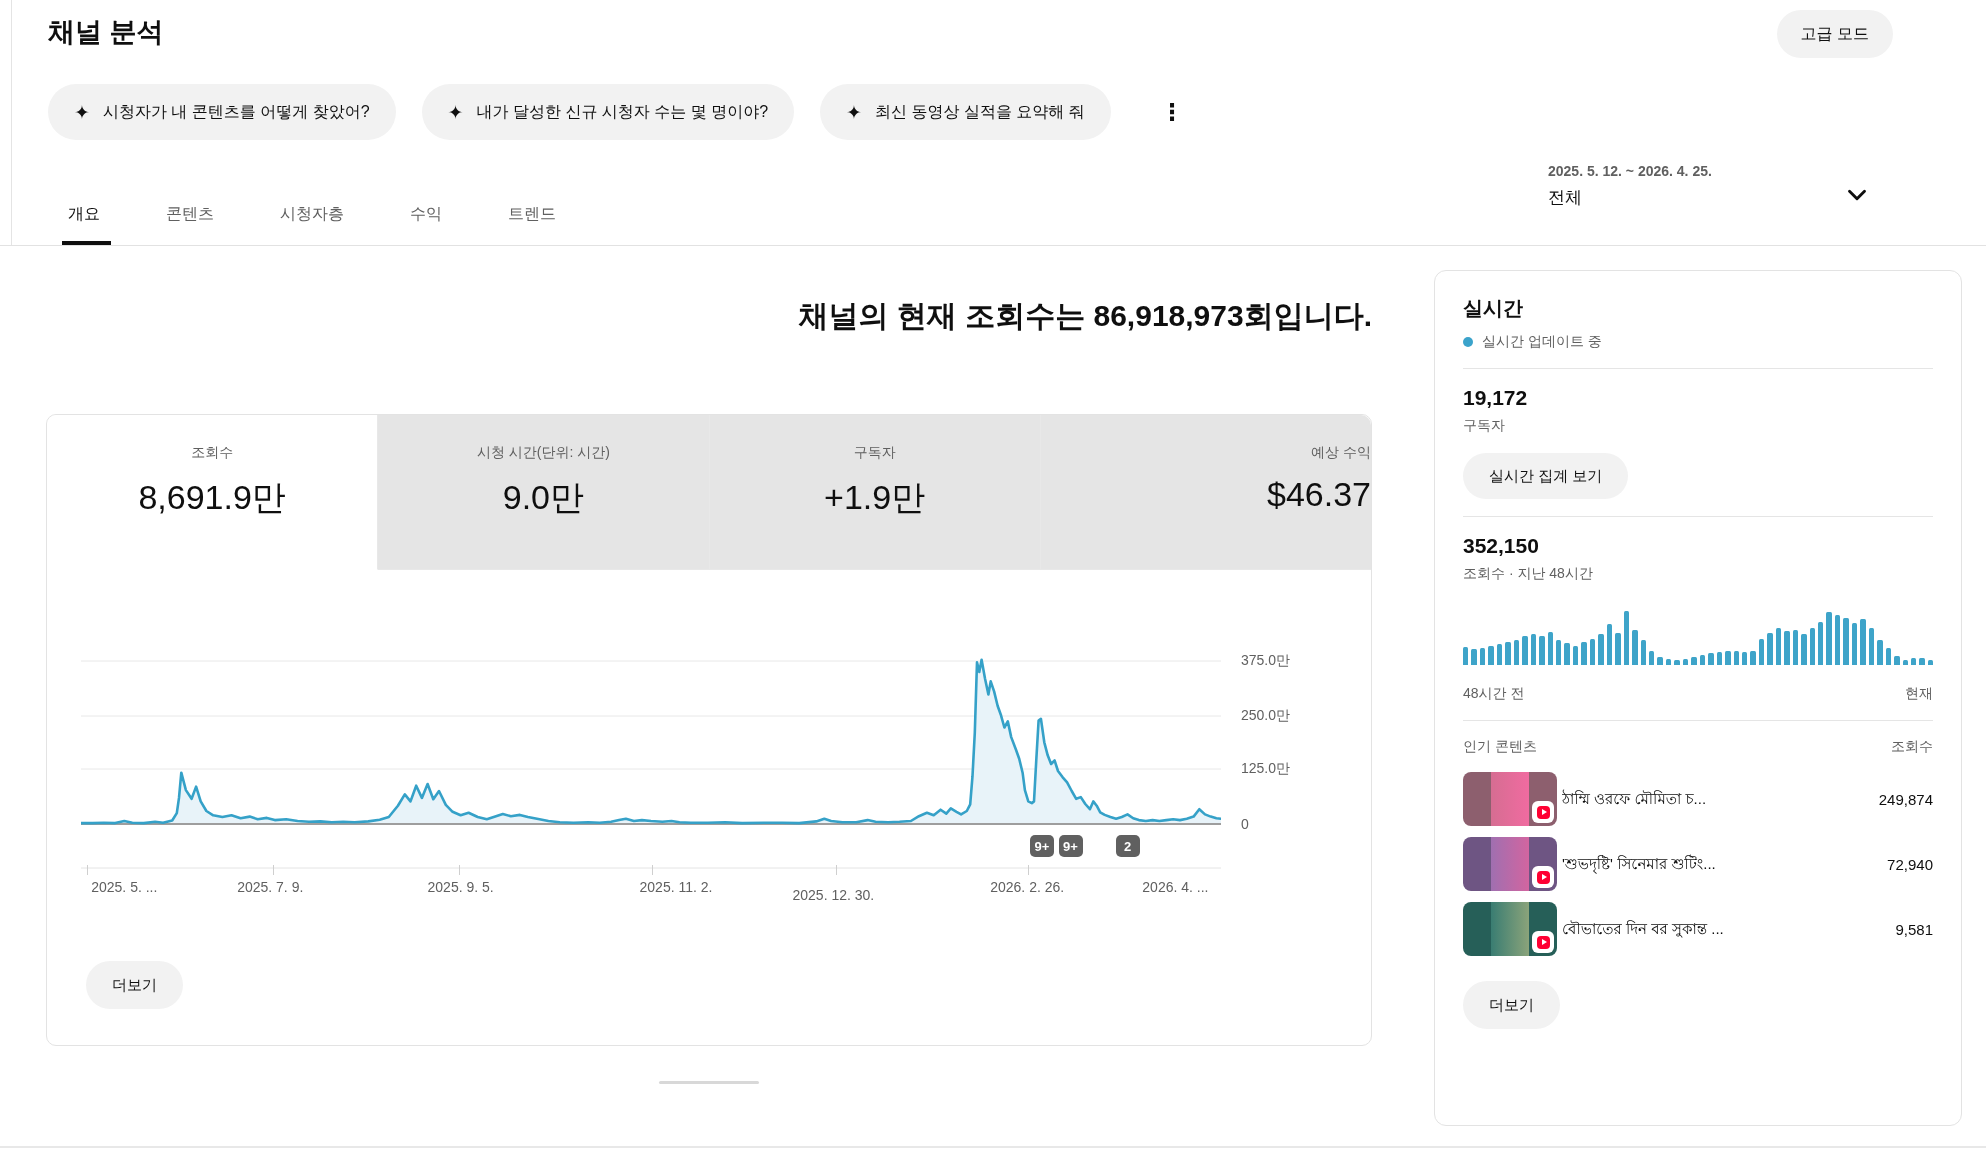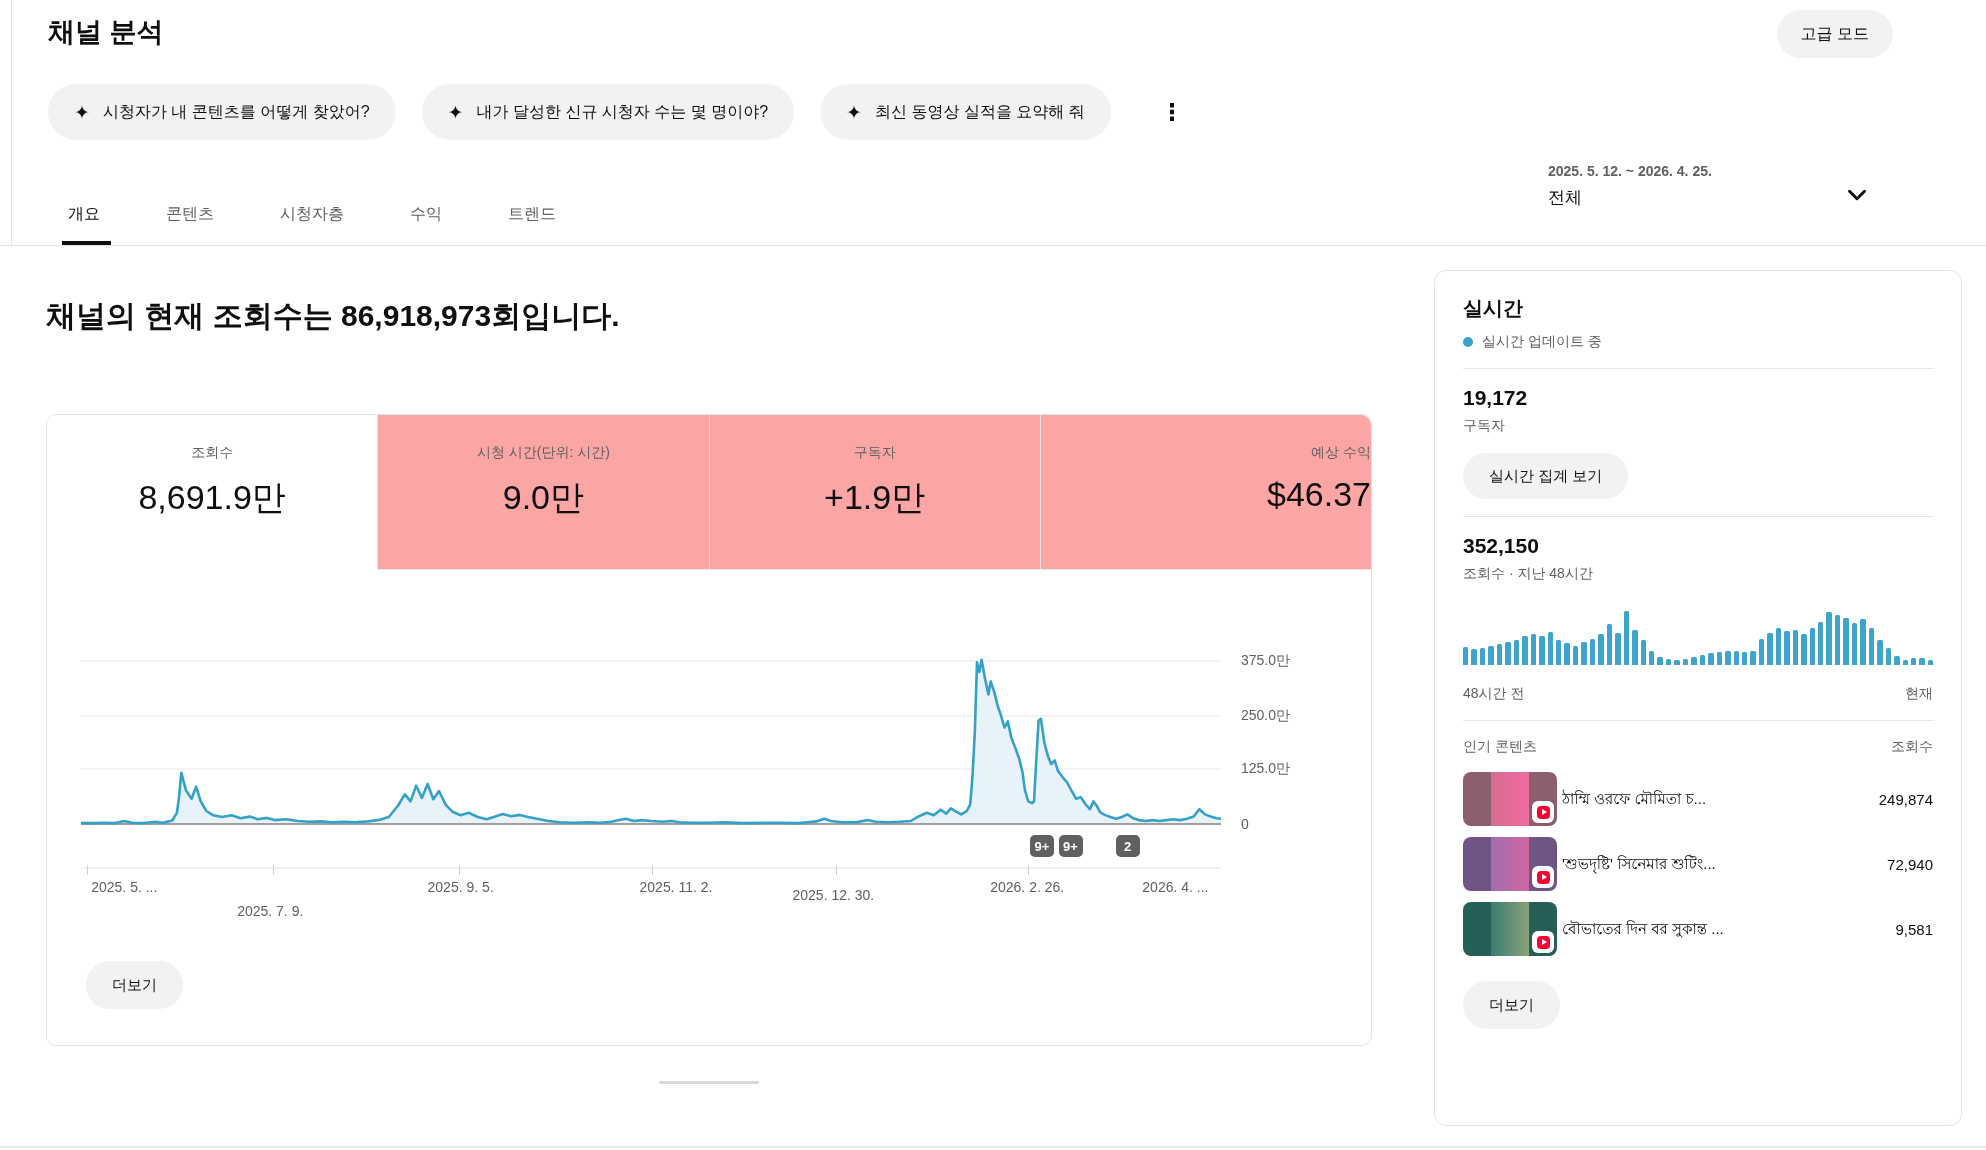--- a/index.html
+++ b/index.html
@@ -28,27 +28,27 @@
     font-weight:500; color:#606060; cursor:pointer; }
   .tab:first-child { padding-left:20px; }
   .tab.active { color:#0f0f0f; }
   .tab.active::after { content:""; position:absolute; left:14px; right:22px; bottom:0; height:4px; background:#0f0f0f; }
 
   .date-block { position:absolute; left:1548px; top:163px; width:360px; cursor:pointer; }
   .date-range { font-size:14px; font-weight:700; color:#606060; margin-bottom:7px; }
   .date-preset { font-size:17px; color:#0f0f0f; }
   .chevron { position:absolute; left:1842px; top:180px; width:30px; height:30px; cursor:pointer; }
 
-  .headline { position:absolute; left:46px; top:296px; width:1326px; text-align:left;
+  .headline { position:absolute; left:46px; top:296px; width:1326px; text-align:right;
     font-size:30px; font-weight:700; }
 
   .main-card { position:absolute; left:46px; top:414px; width:1326px; height:632px;
     background:#fff; border:1px solid #e3e3e3; border-radius:10px; }
   .metric-tabs { display:flex; height:155px; }
-  .metric-tab { flex:1; text-align:center; cursor:pointer; background:#fca5a5;
+  .metric-tab { flex:1; text-align:center; cursor:pointer; background:#e5e5e5;
     border-right:1px solid #e8e8e8; border-bottom:1px solid #e8e8e8; padding-top:29px; }
   .metric-tab:first-child { border-top-left-radius:10px; }
   .metric-tab:last-child { border-right:none; border-top-right-radius:10px;text-align:right; }
   .metric-tab.selected { background:#fff; border-bottom:1px solid transparent; }
   .metric-label { font-size:14px; color:#606060; }
   .metric-value { font-size:34px; color:#0f0f0f; margin-top:13px; font-weight:400; }
 
   #main-chart { position:absolute; left:34px; top:186px; }
   .ylab { position:absolute; left:1194px; transform:translateY(-50%); font-size:14px; color:#606060; }
   .xtick { position:absolute; top:450px; width:1px; height:10px; background:#cfcfcf; }
@@ -171,21 +171,21 @@
   <div id="xticks">
       <div class="xtick" style="left: 39.7px;"></div>
       <div class="xtick" style="left: 225.52px;"></div>
       <div class="xtick" style="left: 412.48px;"></div>
       <div class="xtick" style="left: 605.14px;"></div>
       <div class="xtick" style="left: 788.68px;"></div>
       <div class="xtick" style="left: 981.34px;"></div>
     </div>
   <div id="xlabs">
       <div class="xlab" style="left: 77.32px;">2025. 5. ...</div>
-      <div class="xlab" style="left: 223.24px; margin-top: 24px;">2025. 7. 9.</div>
+      <div class="xlab" style="left: 223.24px;">2025. 7. 9.</div>
       <div class="xlab" style="left: 413.62px;">2025. 9. 5.</div>
       <div class="xlab" style="left: 629px;">2025. 11. 2.</div>
       <div class="xlab" style="left: 786.4px; margin-top: 8px;">2025. 12. 30.</div>
       <div class="xlab" style="left: 980.2px;">2026. 2. 26.</div>
       <div class="xlab" style="left: 1128.4px;">2026. 4. ...</div>
     </div>
   <div id="badges">
       <div class="chart-badge" style="left: 983.02px; background: rgb(96, 96, 96);">9+</div>
       <div class="chart-badge" style="left: 1011.52px; background: rgb(96, 96, 96);">9+</div>
       <div class="chart-badge" style="left: 1068.52px; background: rgb(96, 96, 96);">2</div>

